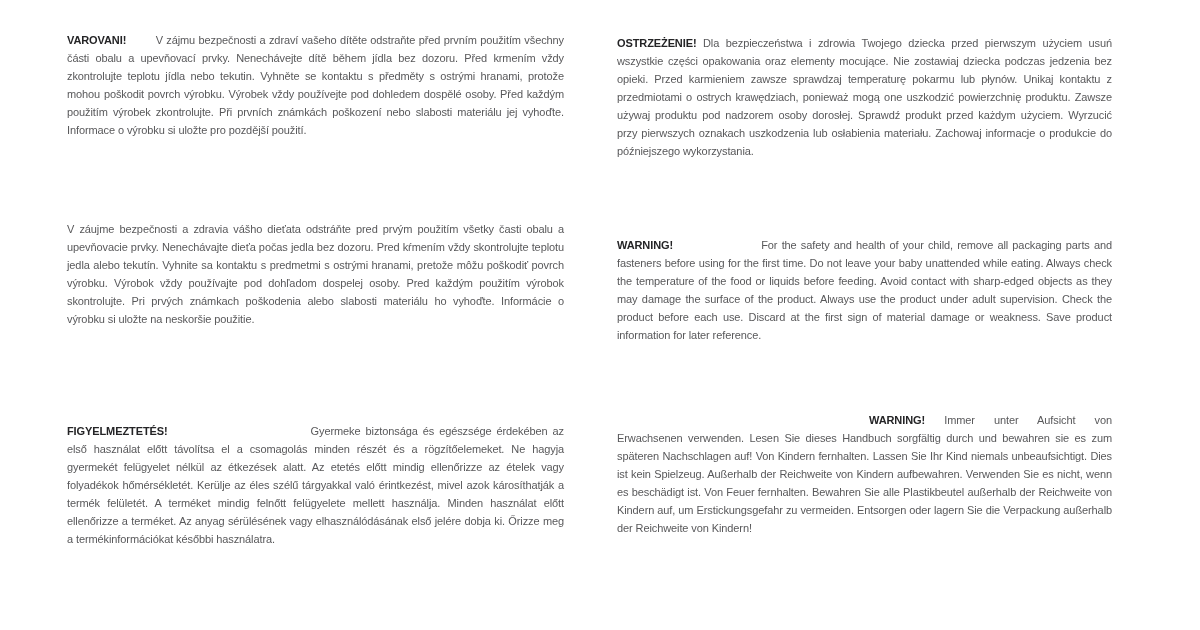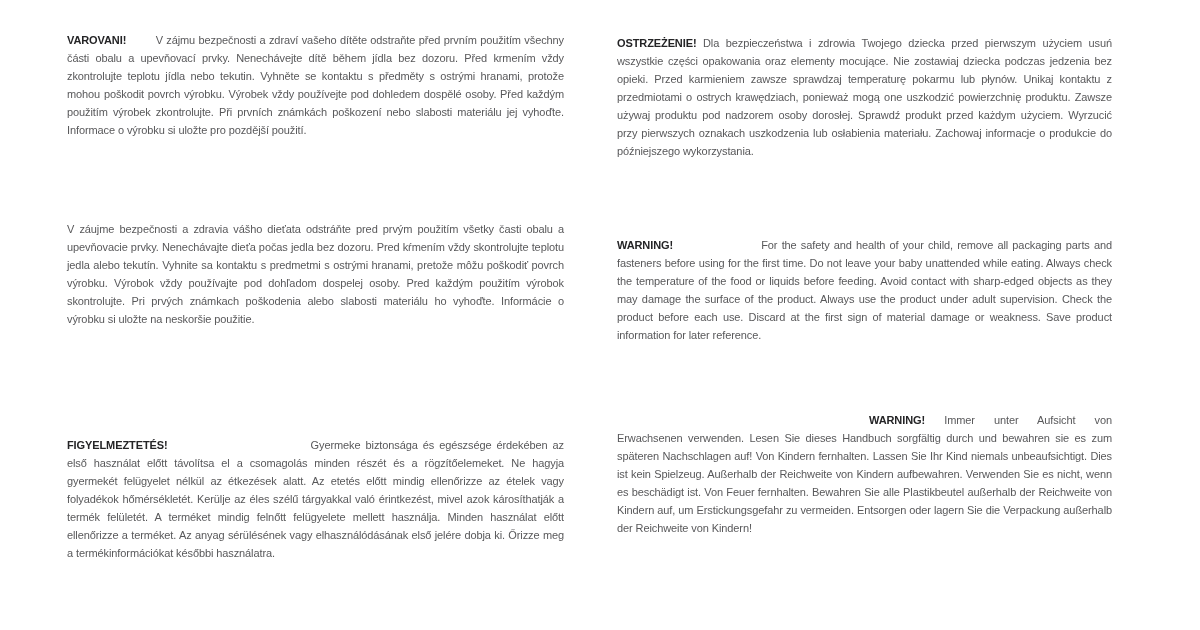--- a/index.html
+++ b/index.html
@@ -45,21 +45,21 @@
     display: inline-block;
     height: 1px;
     vertical-align: baseline;
   }
   .gap-sm { width: 26px; }
   .gap-md { width: 84px; }
   .gap-lg { width: 138px; }
 
   .sec-cz { top: 31px; }
   .sec-sk { top: 220px; }
-  .sec-hu { top: 436px; }
+  .sec-hu { top: 422px; }
   .sec-pl { top: 34px; }
   .sec-en { top: 236px; }
   .sec-de { top: 411px; text-indent: 252px; }
 </style>
 </head>
 <body>
 
 <div class="page">
 
   <div class="col col-left">

